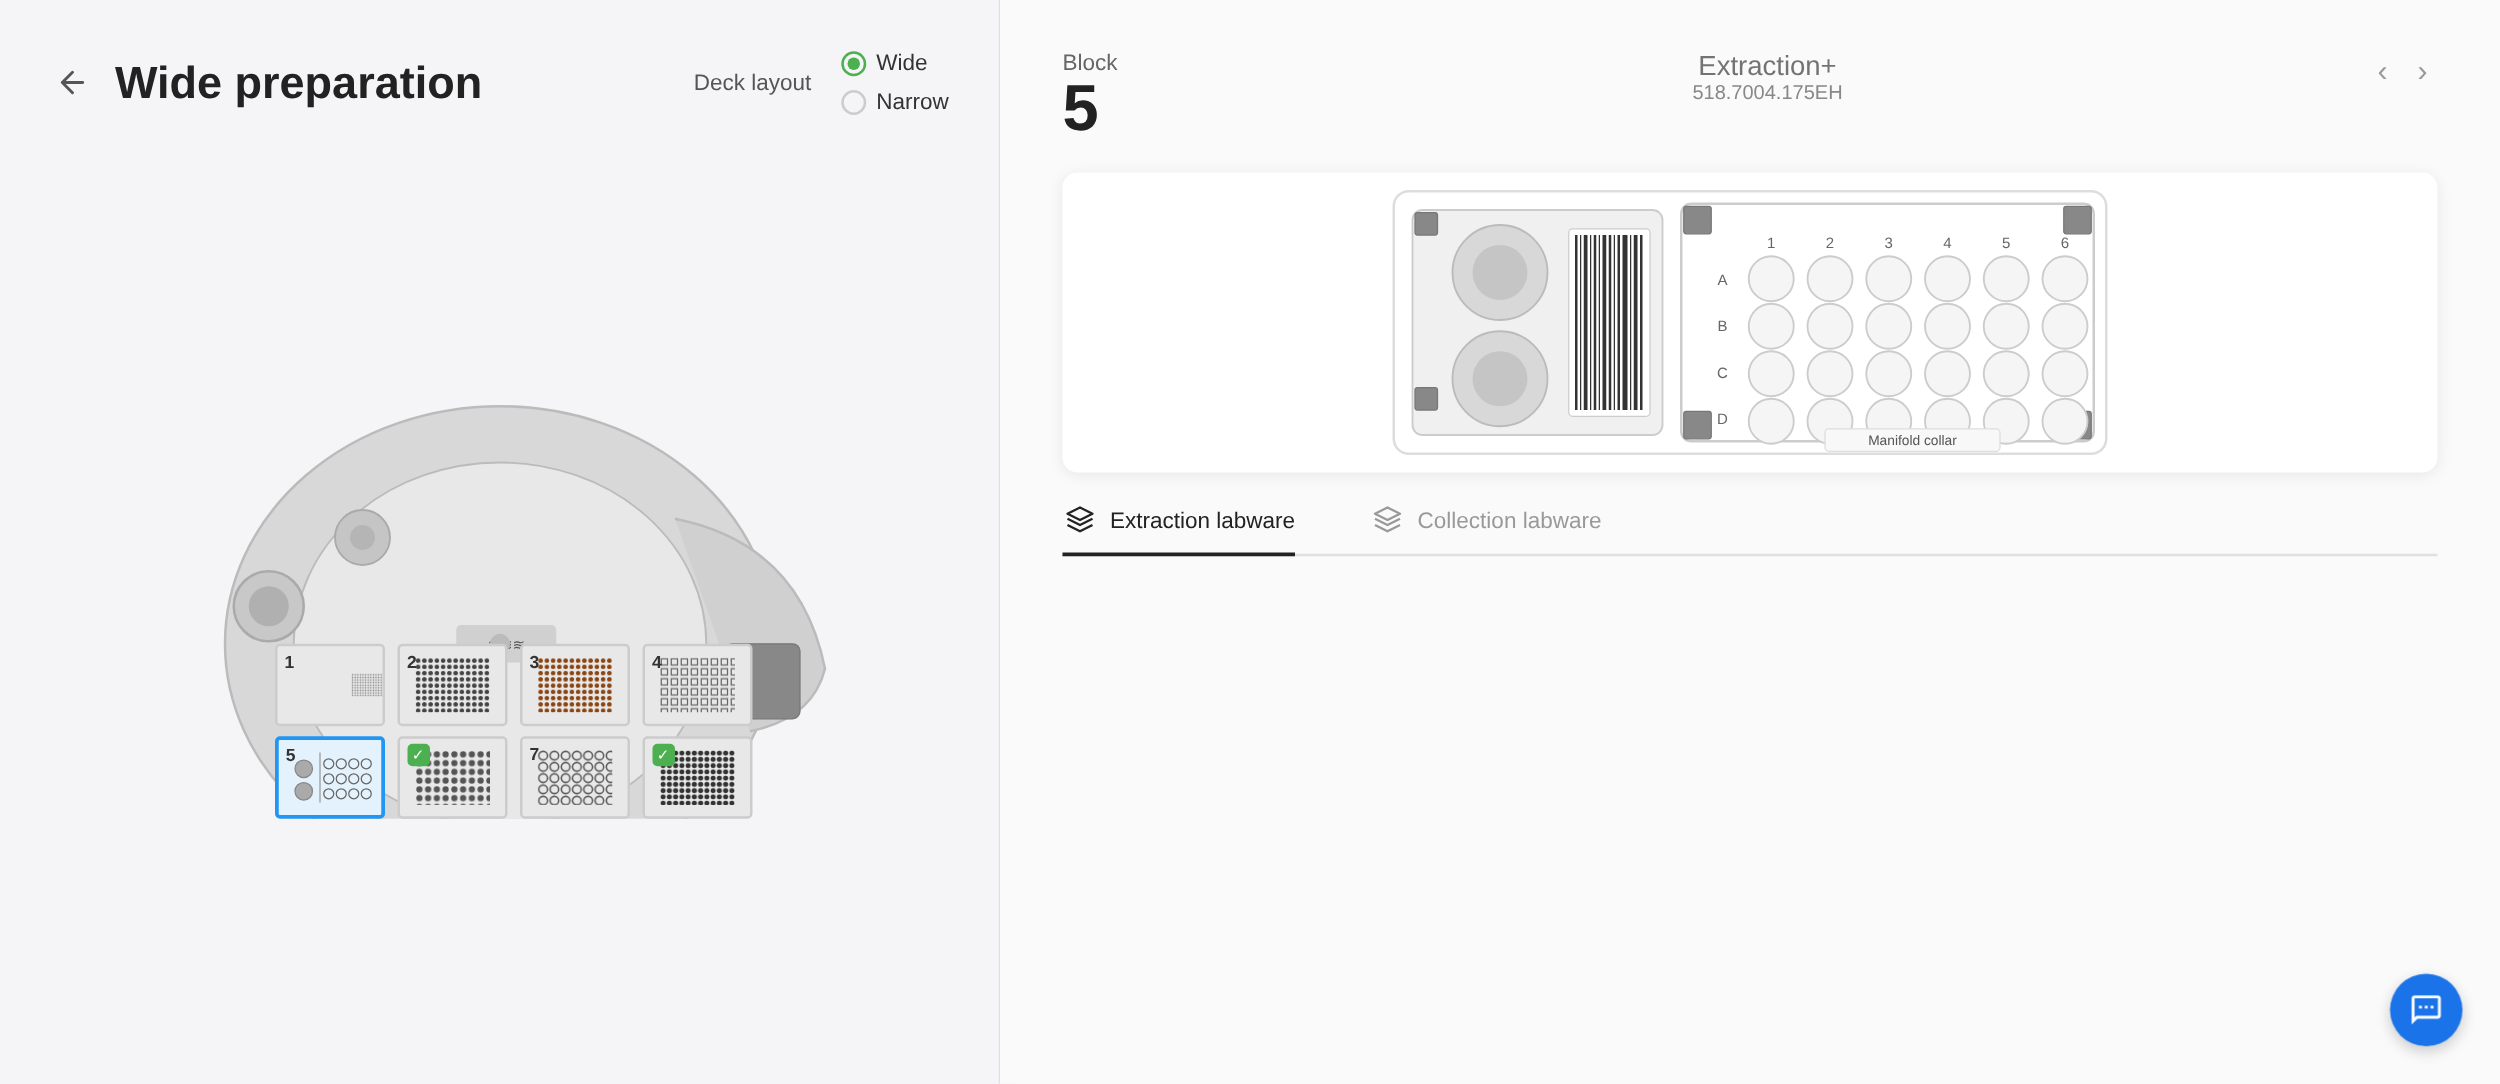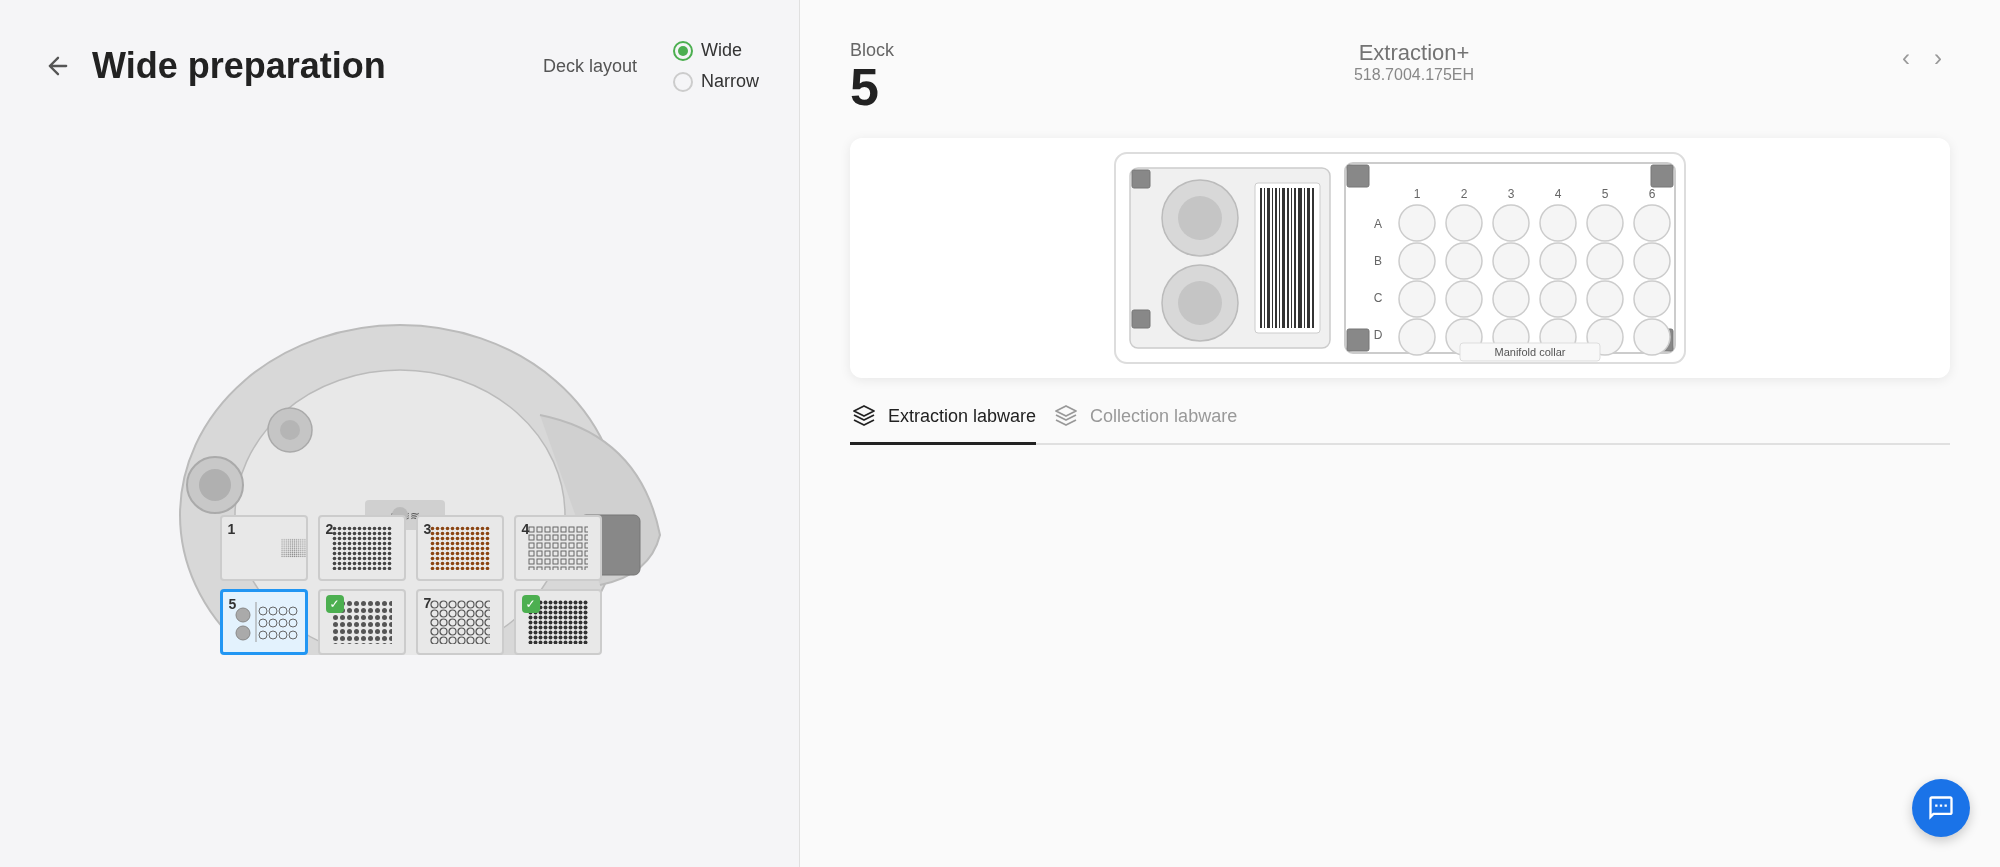--- a/index.html
+++ b/index.html
@@ -49,21 +49,21 @@
 
     .page-title {
       font-size: 36px;
       font-weight: 600;
       color: #222;
     }
 
     .deck-layout-controls {
       display: flex;
       align-items: center;
-      gap: 36px;
+      gap: 24px;
       margin-left: auto;
     }
 
     .deck-layout-label {
       font-size: 18px;
       color: #555;
     }
 
     .radio-group {
       display: flex;
@@ -260,21 +260,21 @@
       height: 240px;
       display: flex;
       align-items: center;
       justify-content: center;
       overflow: hidden;
     }
 
     
     .tabs {
       display: flex;
-      gap: 16px;
+      gap: 60px;
       border-bottom: 2px solid #e0e0e0;
       margin-bottom: 20px;
     }
 
     .tab {
       display: flex;
       align-items: center;
       gap: 10px;
       padding-bottom: 12px;
       cursor: pointer;

